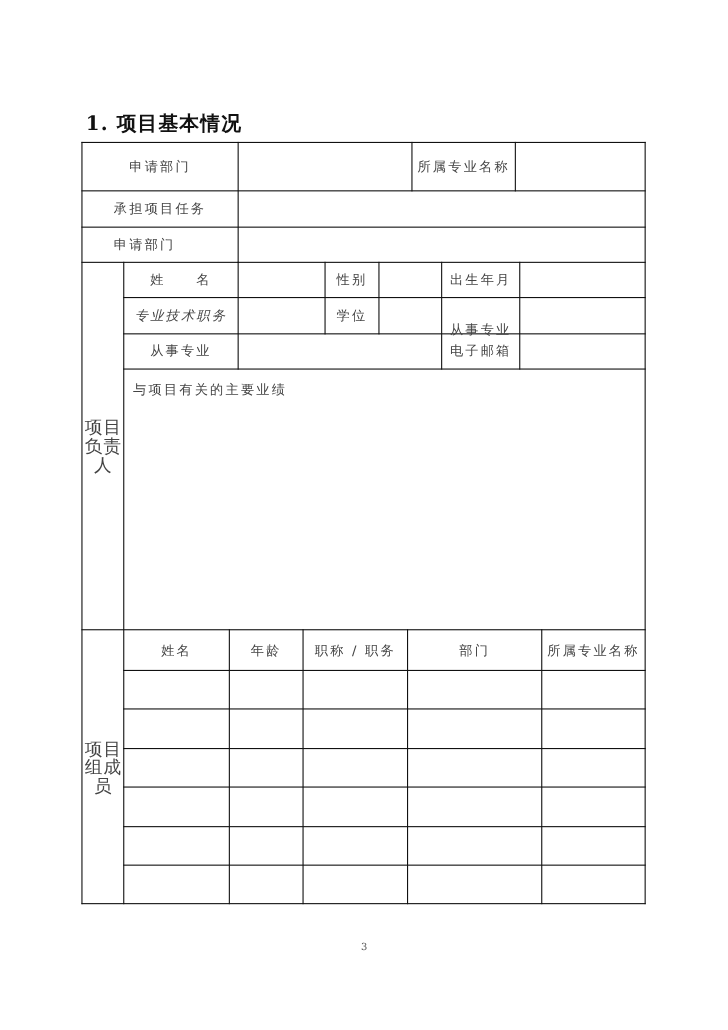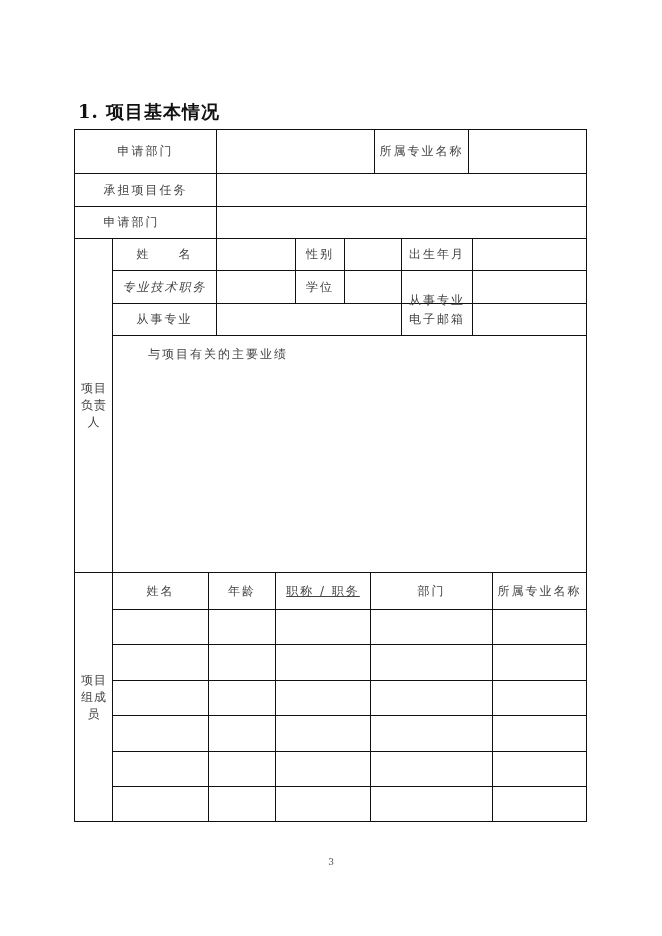--- a/index.html
+++ b/index.html
@@ -4,22 +4,22 @@
 <style>
   html, body { margin: 0; padding: 0; background: #ffffff; }
   body { width: 662px; height: 936px; position: relative; overflow: hidden;
          font-family: "DejaVu Sans", sans-serif; color: #333; }
   .title { position: absolute; left: 78px; top: 100px; font-size: 18px; font-weight: bold;
            color: #111; font-family: "DejaVu Serif", serif; letter-spacing: 1px; }
   .hl { position: absolute; height: 1px; background: #111; }
   .vl { position: absolute; width: 1px; background: #111; }
   .cell { position: absolute; display: flex; align-items: center; justify-content: center;
           font-size: 12px; color: #444; letter-spacing: 2px; box-sizing: border-box; }
-  .cell.left { justify-content: flex-start; padding-left: 8px; align-items: flex-start; padding-top: 10px; margin-left: 27px; }
-  .vert { position: absolute; font-size: 12px; color: #444; line-height: 17px; text-align: center;
+  .cell.left { justify-content: flex-start; padding-left: 8px; align-items: flex-start; padding-top: 10px; }
+  .vert { position: absolute; font-size: 16px; color: #444; line-height: 17px; text-align: center;
           letter-spacing: 1px; }
   .input { position: absolute; box-sizing: border-box; }
   .pageno { position: absolute; left: 0; width: 662px; top: 857px; text-align: center;
             font-size: 9px; color: #555; font-family: "DejaVu Serif", serif; }
 </style>
 </head>
 <body>
 
 <div class="title">1. 项目基本情况</div>
 
@@ -95,21 +95,21 @@
 
   <div class="hl" style="left:112px;top:609px;width:475px;"></div>
   <div class="hl" style="left:112px;top:644px;width:475px;"></div>
   <div class="hl" style="left:112px;top:680px;width:475px;"></div>
   <div class="hl" style="left:112px;top:715px;width:475px;"></div>
   <div class="hl" style="left:112px;top:751px;width:475px;"></div>
   <div class="hl" style="left:112px;top:786px;width:475px;"></div>
 
   <div class="cell" style="left:113px;top:573px;width:95px;height:36px;">姓名</div>
   <div class="cell" style="left:209px;top:573px;width:66px;height:36px;">年龄</div>
-  <div class="cell" style="left:276px;top:573px;width:94px;height:36px;text-decoration:underline;">职称 / 职务</div>
+  <div class="cell" style="left:276px;top:573px;width:94px;height:36px;">职称 / 职务</div>
   <div class="cell" style="left:371px;top:573px;width:121px;height:36px;">部门</div>
   <div class="cell" style="left:493px;top:573px;width:93px;height:36px;">所属专业名称</div>
 
   <div>
     <div class="input" style="left:113px;top:610px;width:473px;height:34px;"></div>
     <div class="input" style="left:113px;top:645px;width:473px;height:35px;"></div>
     <div class="input" style="left:113px;top:681px;width:473px;height:34px;"></div>
     <div class="input" style="left:113px;top:716px;width:473px;height:35px;"></div>
     <div class="input" style="left:113px;top:752px;width:473px;height:34px;"></div>
     <div class="input" style="left:113px;top:787px;width:473px;height:34px;"></div>

